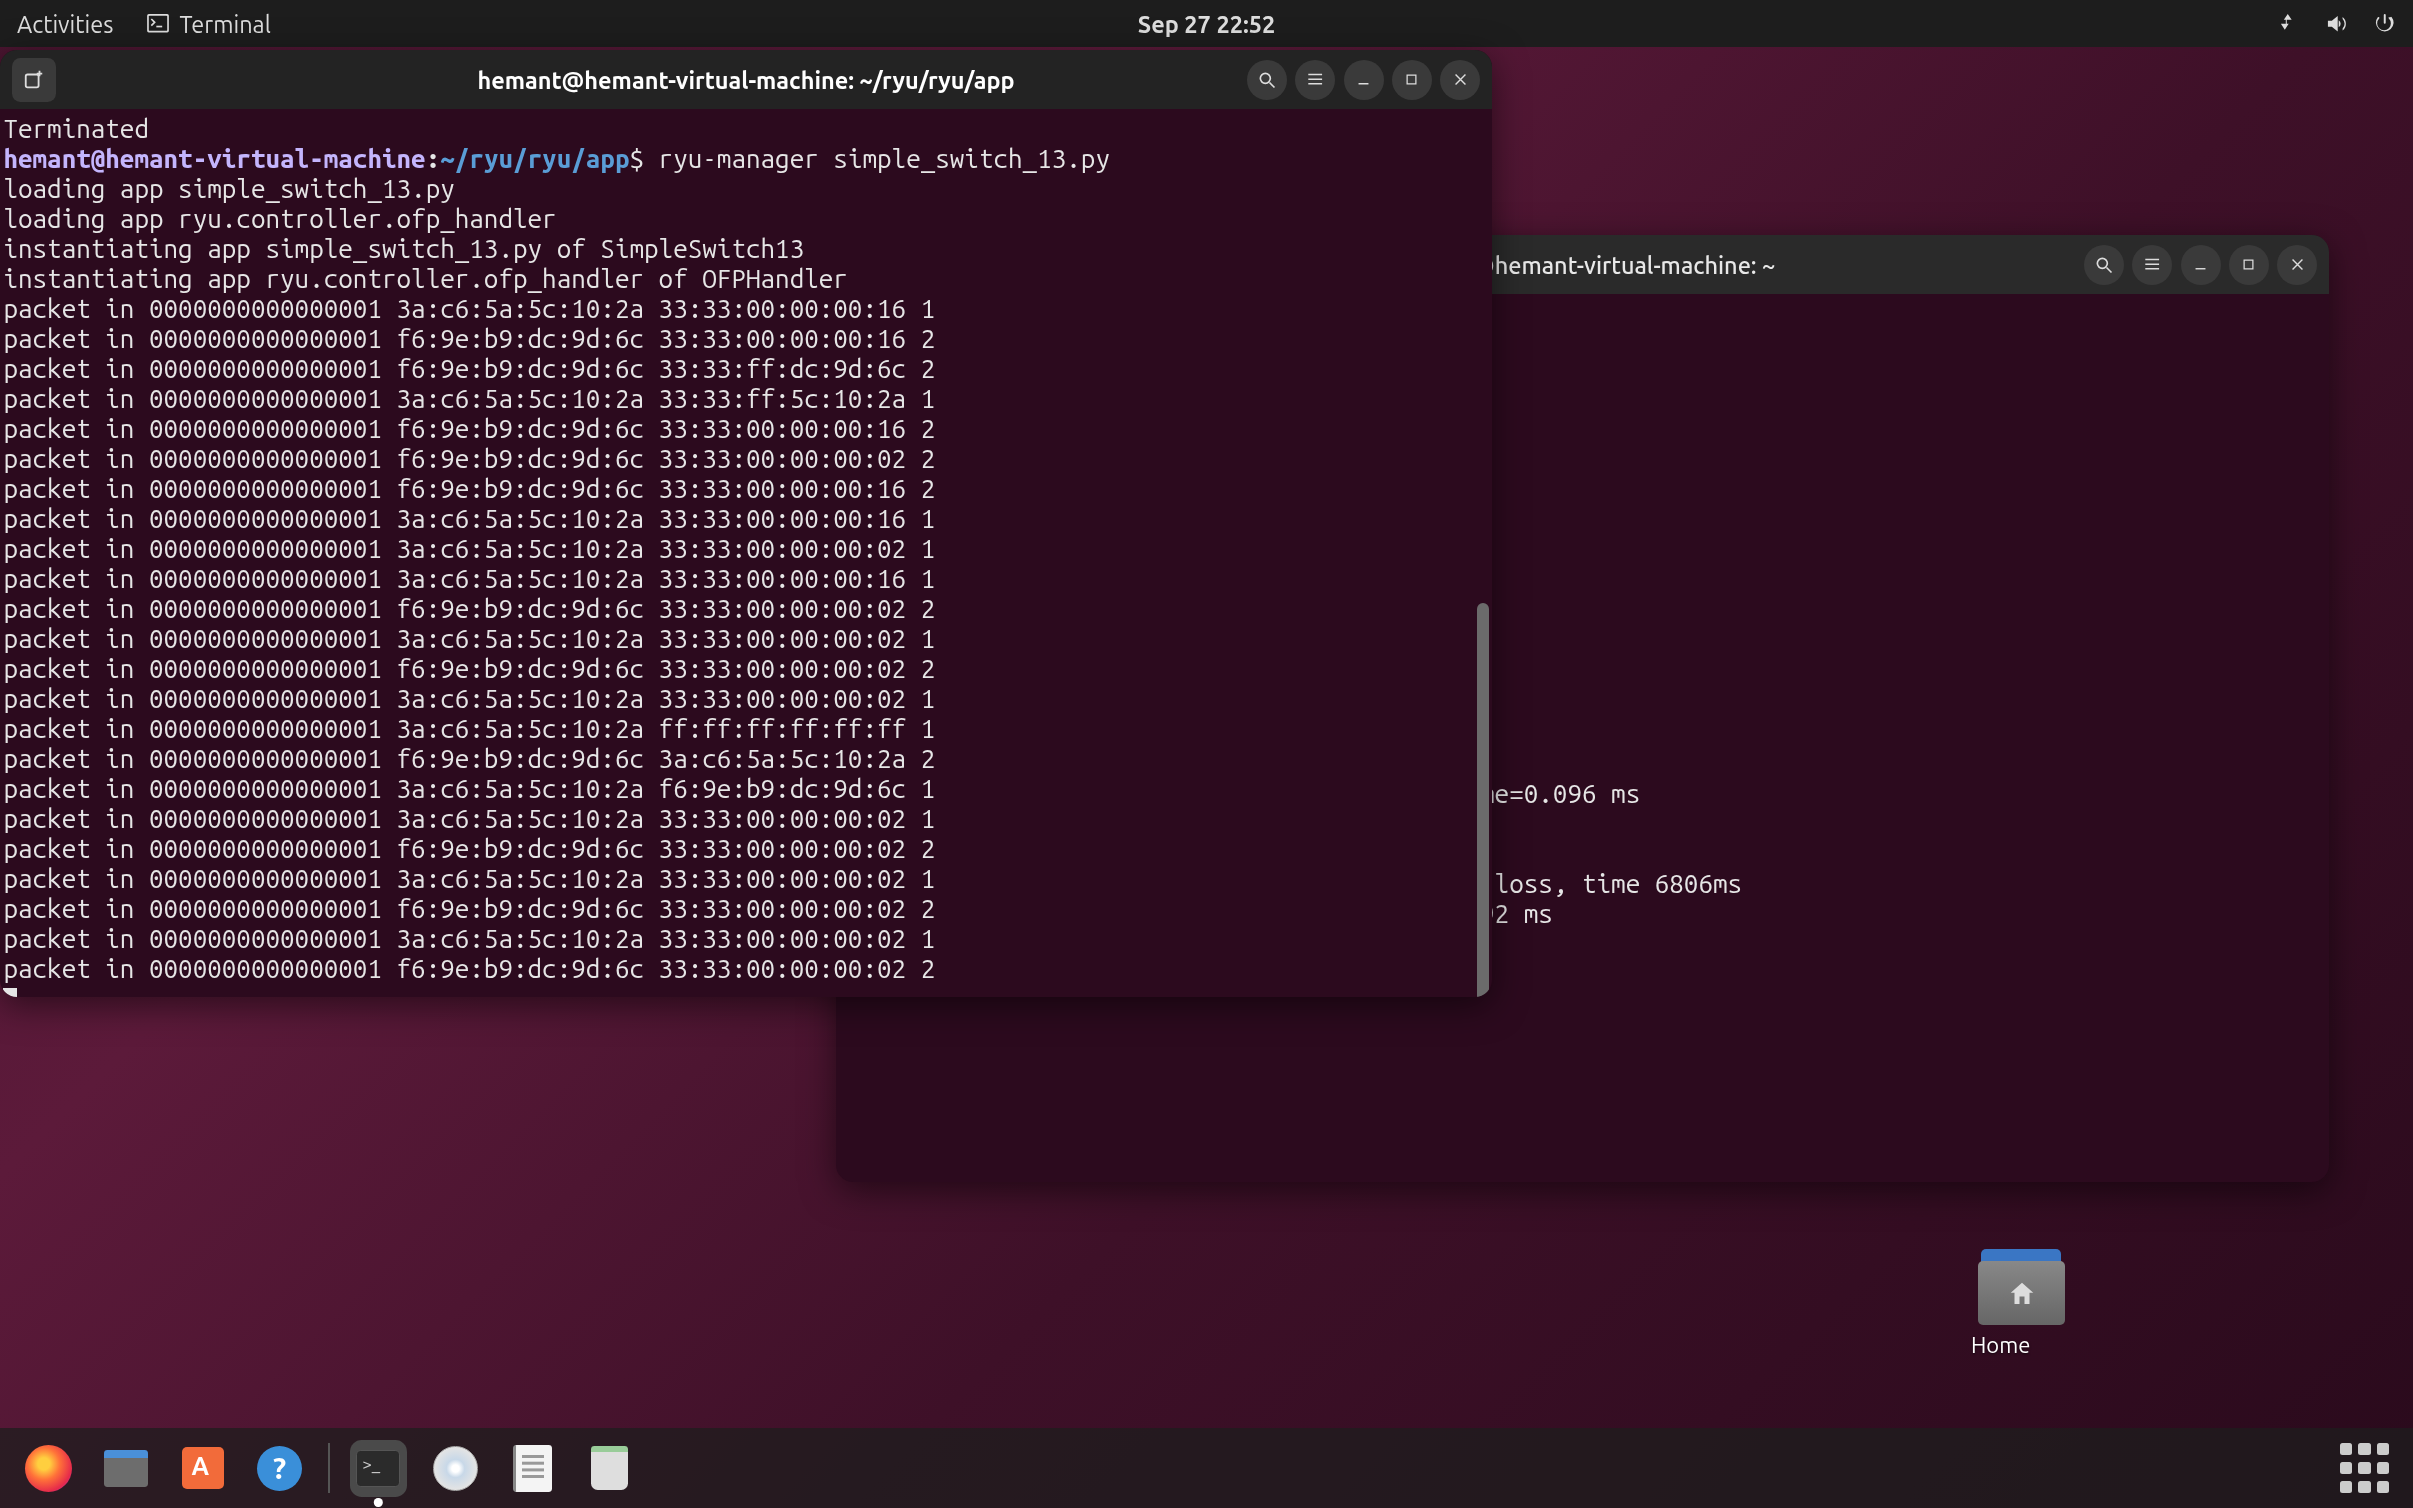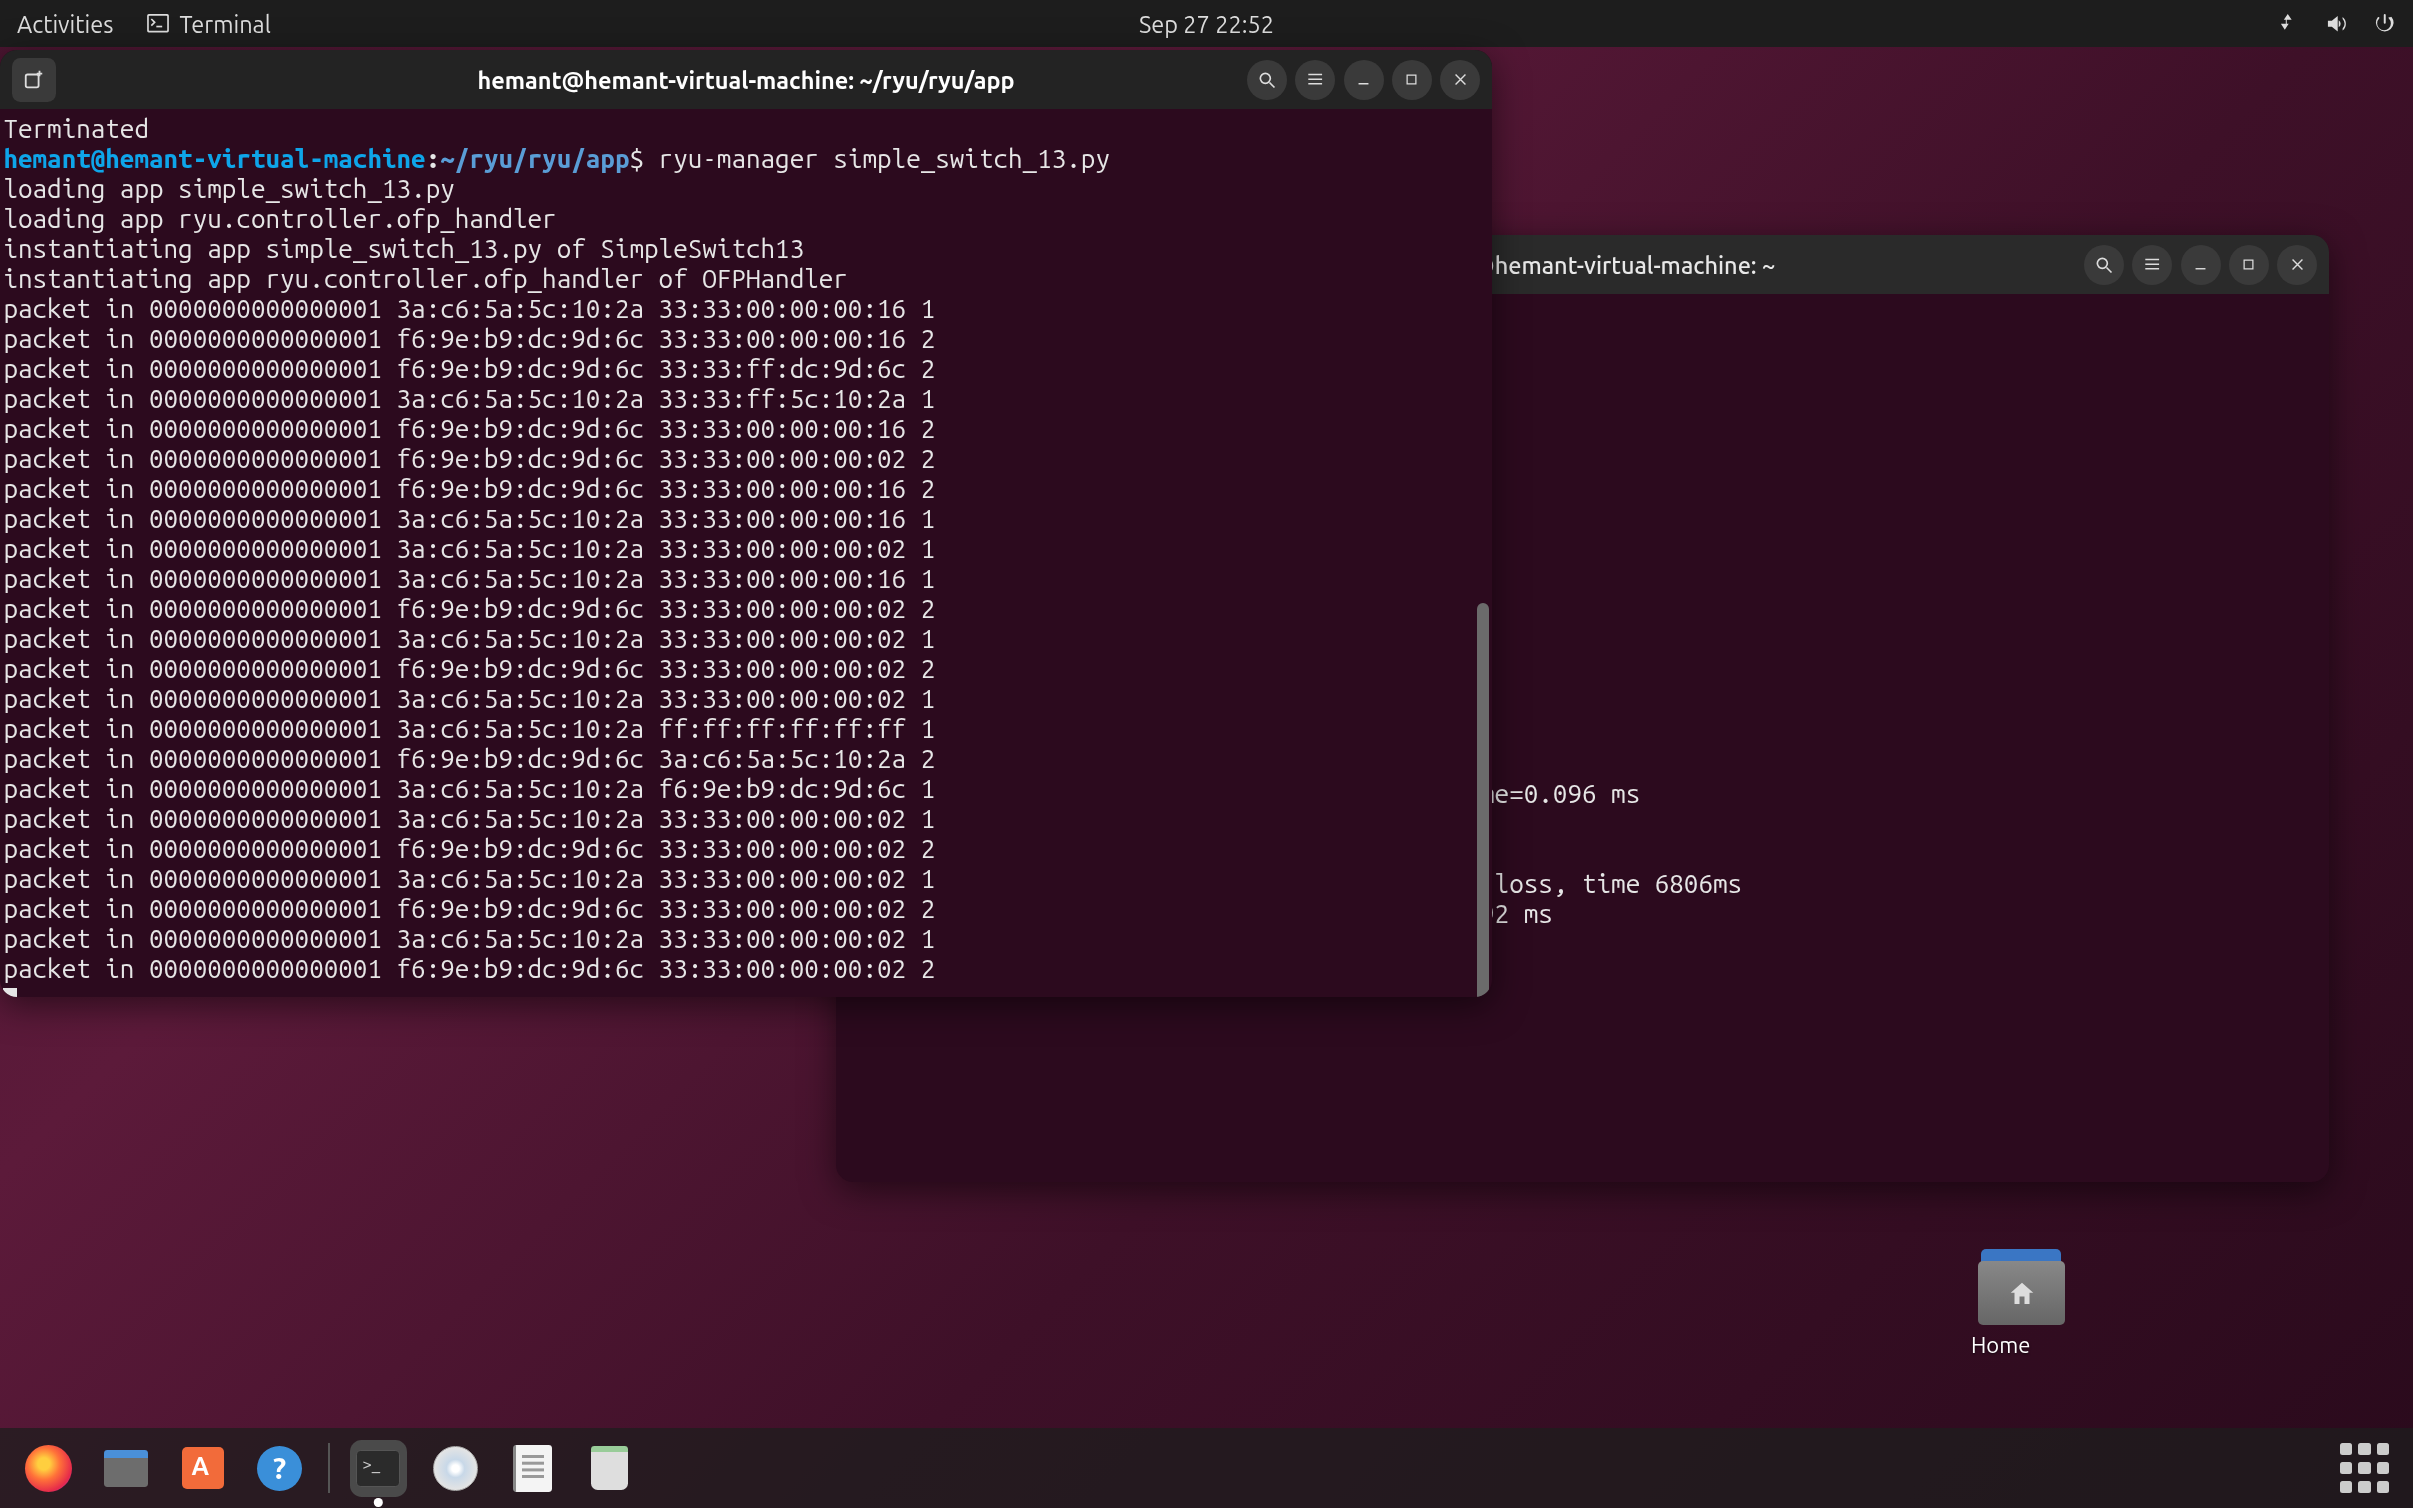--- a/index.html
+++ b/index.html
@@ -22,21 +22,21 @@
     padding: 0 17px;
     font-size: 23.5px;
     color: #ddd;
   }
   .topbar-left { display: flex; align-items: center; gap: 34px; }
   .topbar-app { display: flex; align-items: center; gap: 10px; }
   .topbar-center {
     position: absolute;
     left: 50%;
     transform: translateX(-50%);
-    font-weight: 400;
+    font-weight: 700;
   }
   .topbar-right {
     margin-left: auto;
     display: flex;
     align-items: center;
     gap: 25px;
   }
   .topbar svg { fill: #ddd; }
 
   
@@ -93,21 +93,21 @@
     flex: 1;
     padding: 5px 3.4px 3.4px 3.4px;
     font-family: "Ubuntu Mono", "DejaVu Sans Mono", monospace;
     font-size: 26px;
     line-height: 30px;
     white-space: pre;
     color: #e6e6e6;
     overflow: hidden;
     position: relative;
   }
-  .prompt-user { color: #0ea5e9; font-weight: 600;}
+  .prompt-user { color: #c4b5fd; font-weight: 600;}
   .prompt-path { color: #5a9dd6; font-weight: 600; margin-top: 24px;}
   .prompt-sep {font-weight: 600;}
   .prompt-dollar { color: #e6e6e6; }
 
   .term1 { top: 50px; left: 0; width: 1492px; height: 947px; z-index: 5; justify-content: space-between; }
   .term2 { top: 235px; left: 836px; width: 1493px; height: 947px; z-index: 3; }
   .term2 .term-titlebar { background: #2a2a2a; }
 
   .scrollbar-thumb {
     position: absolute;

